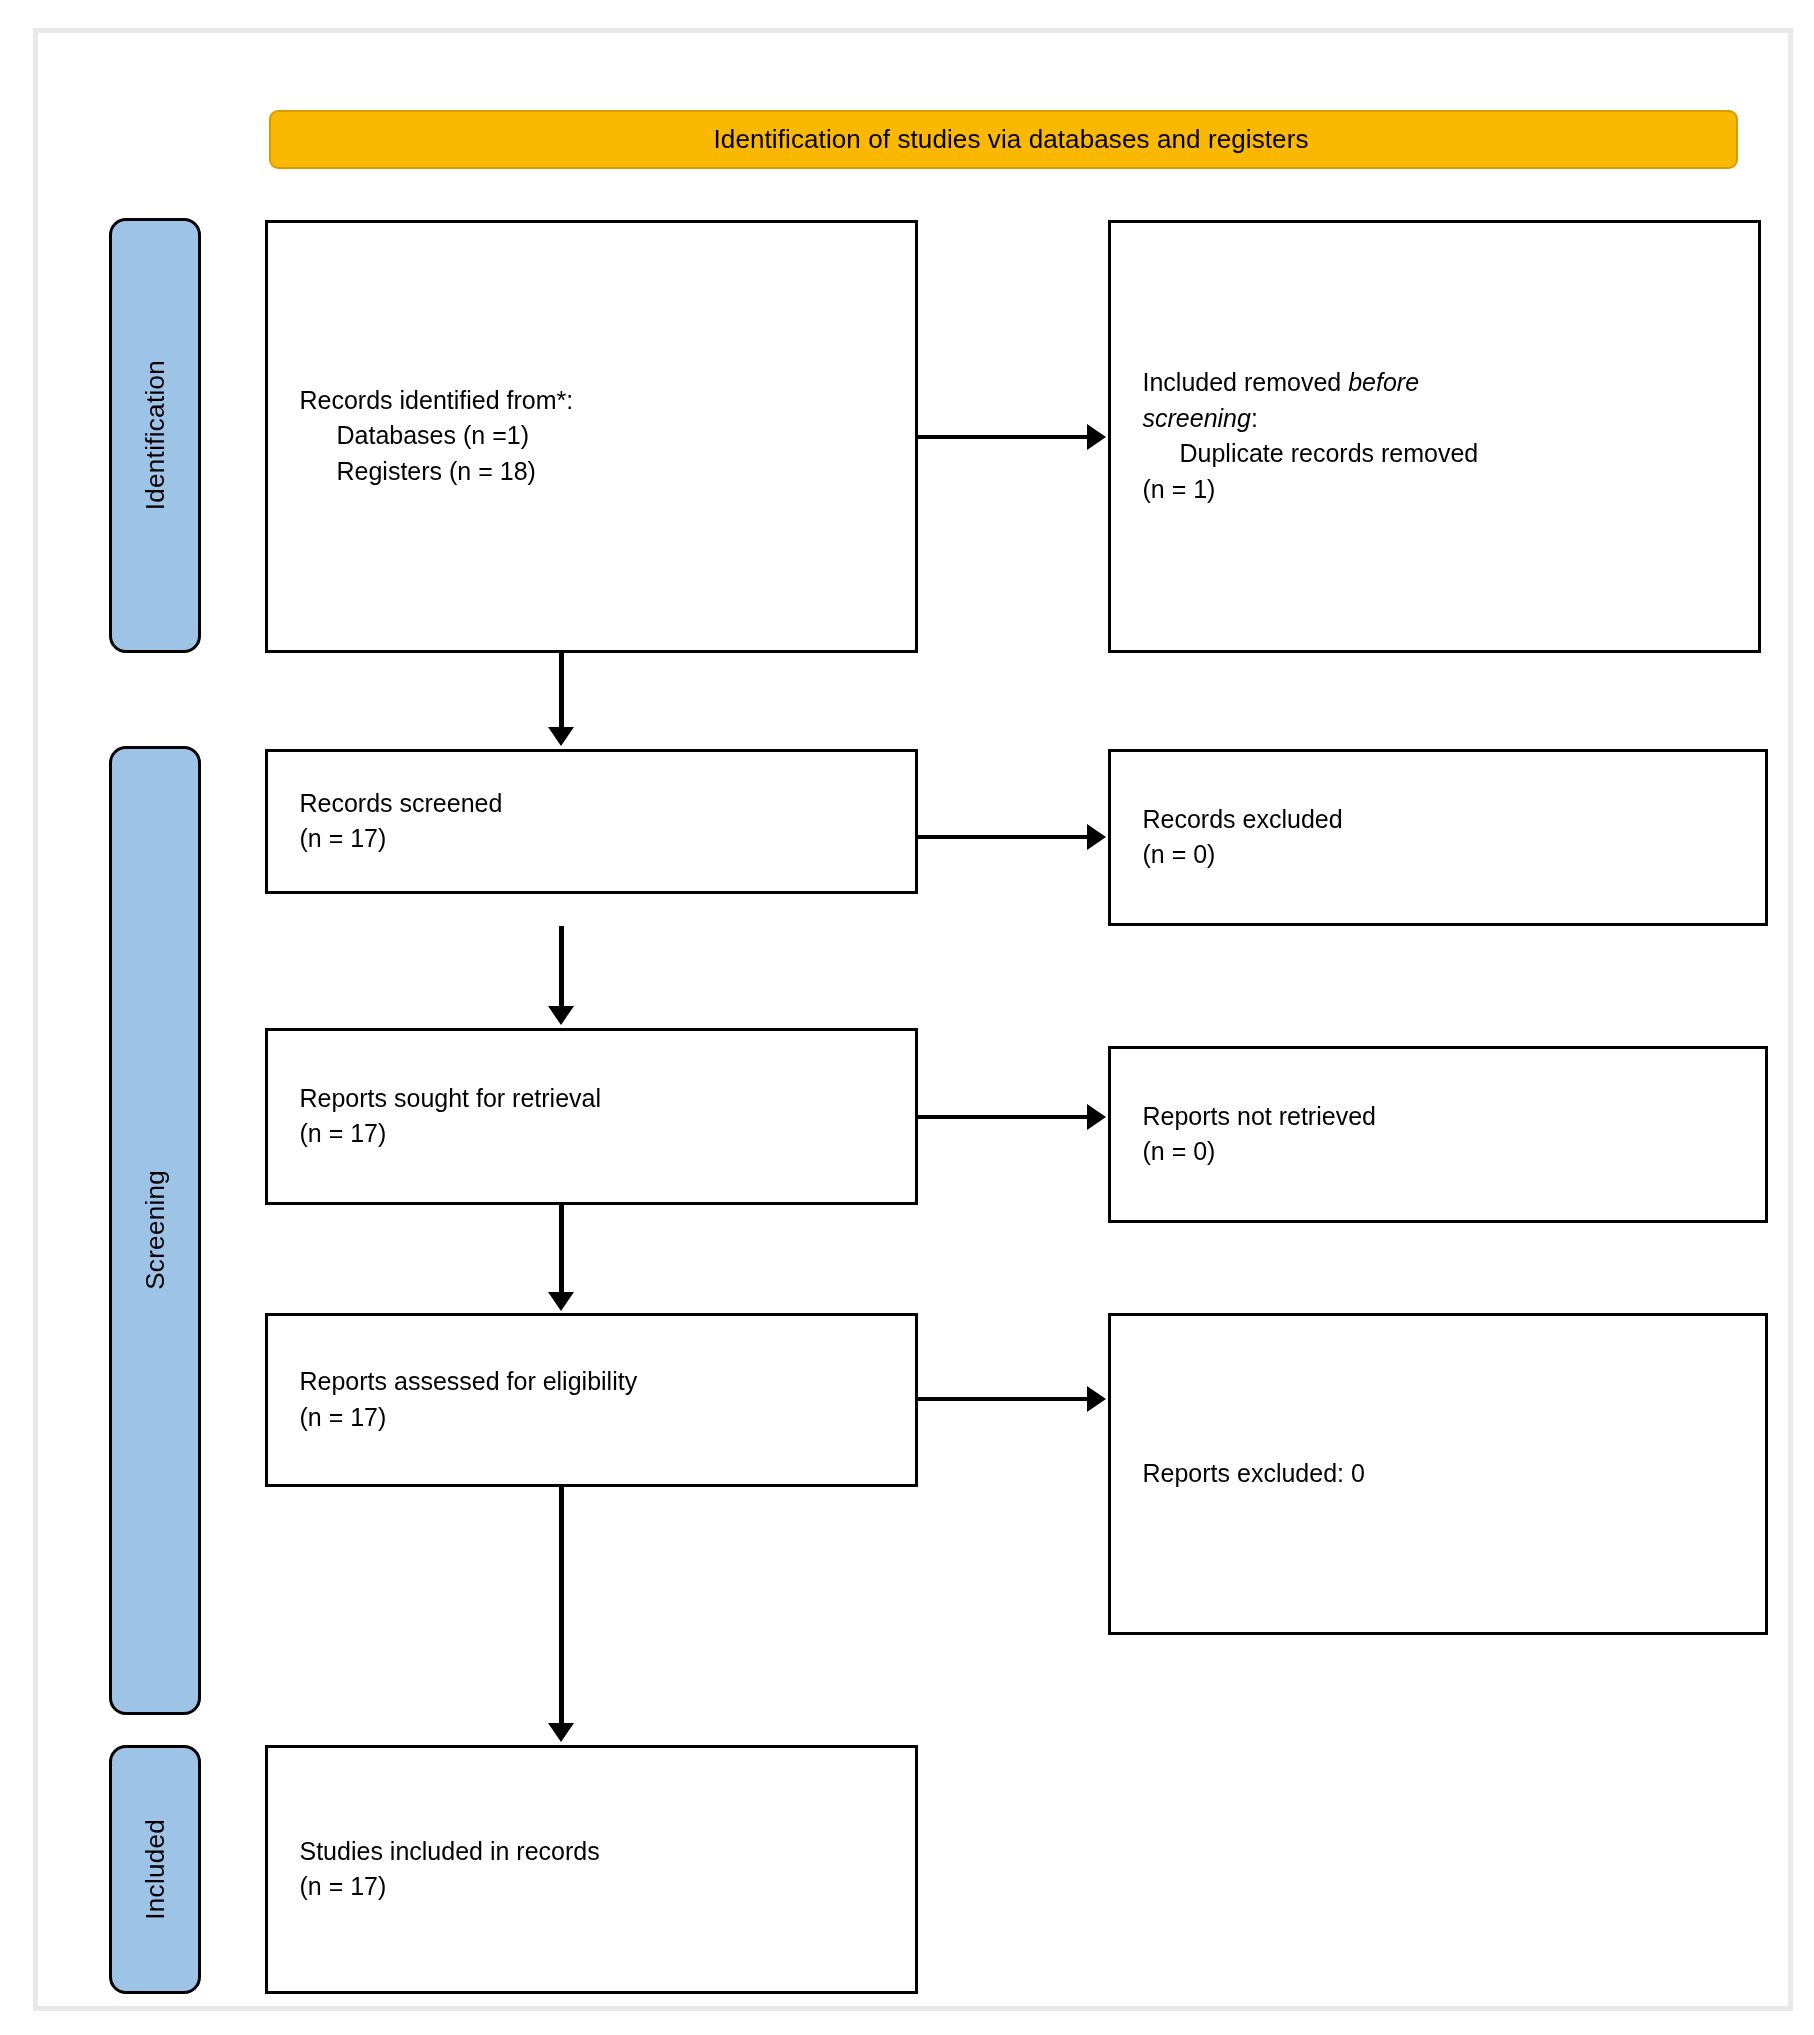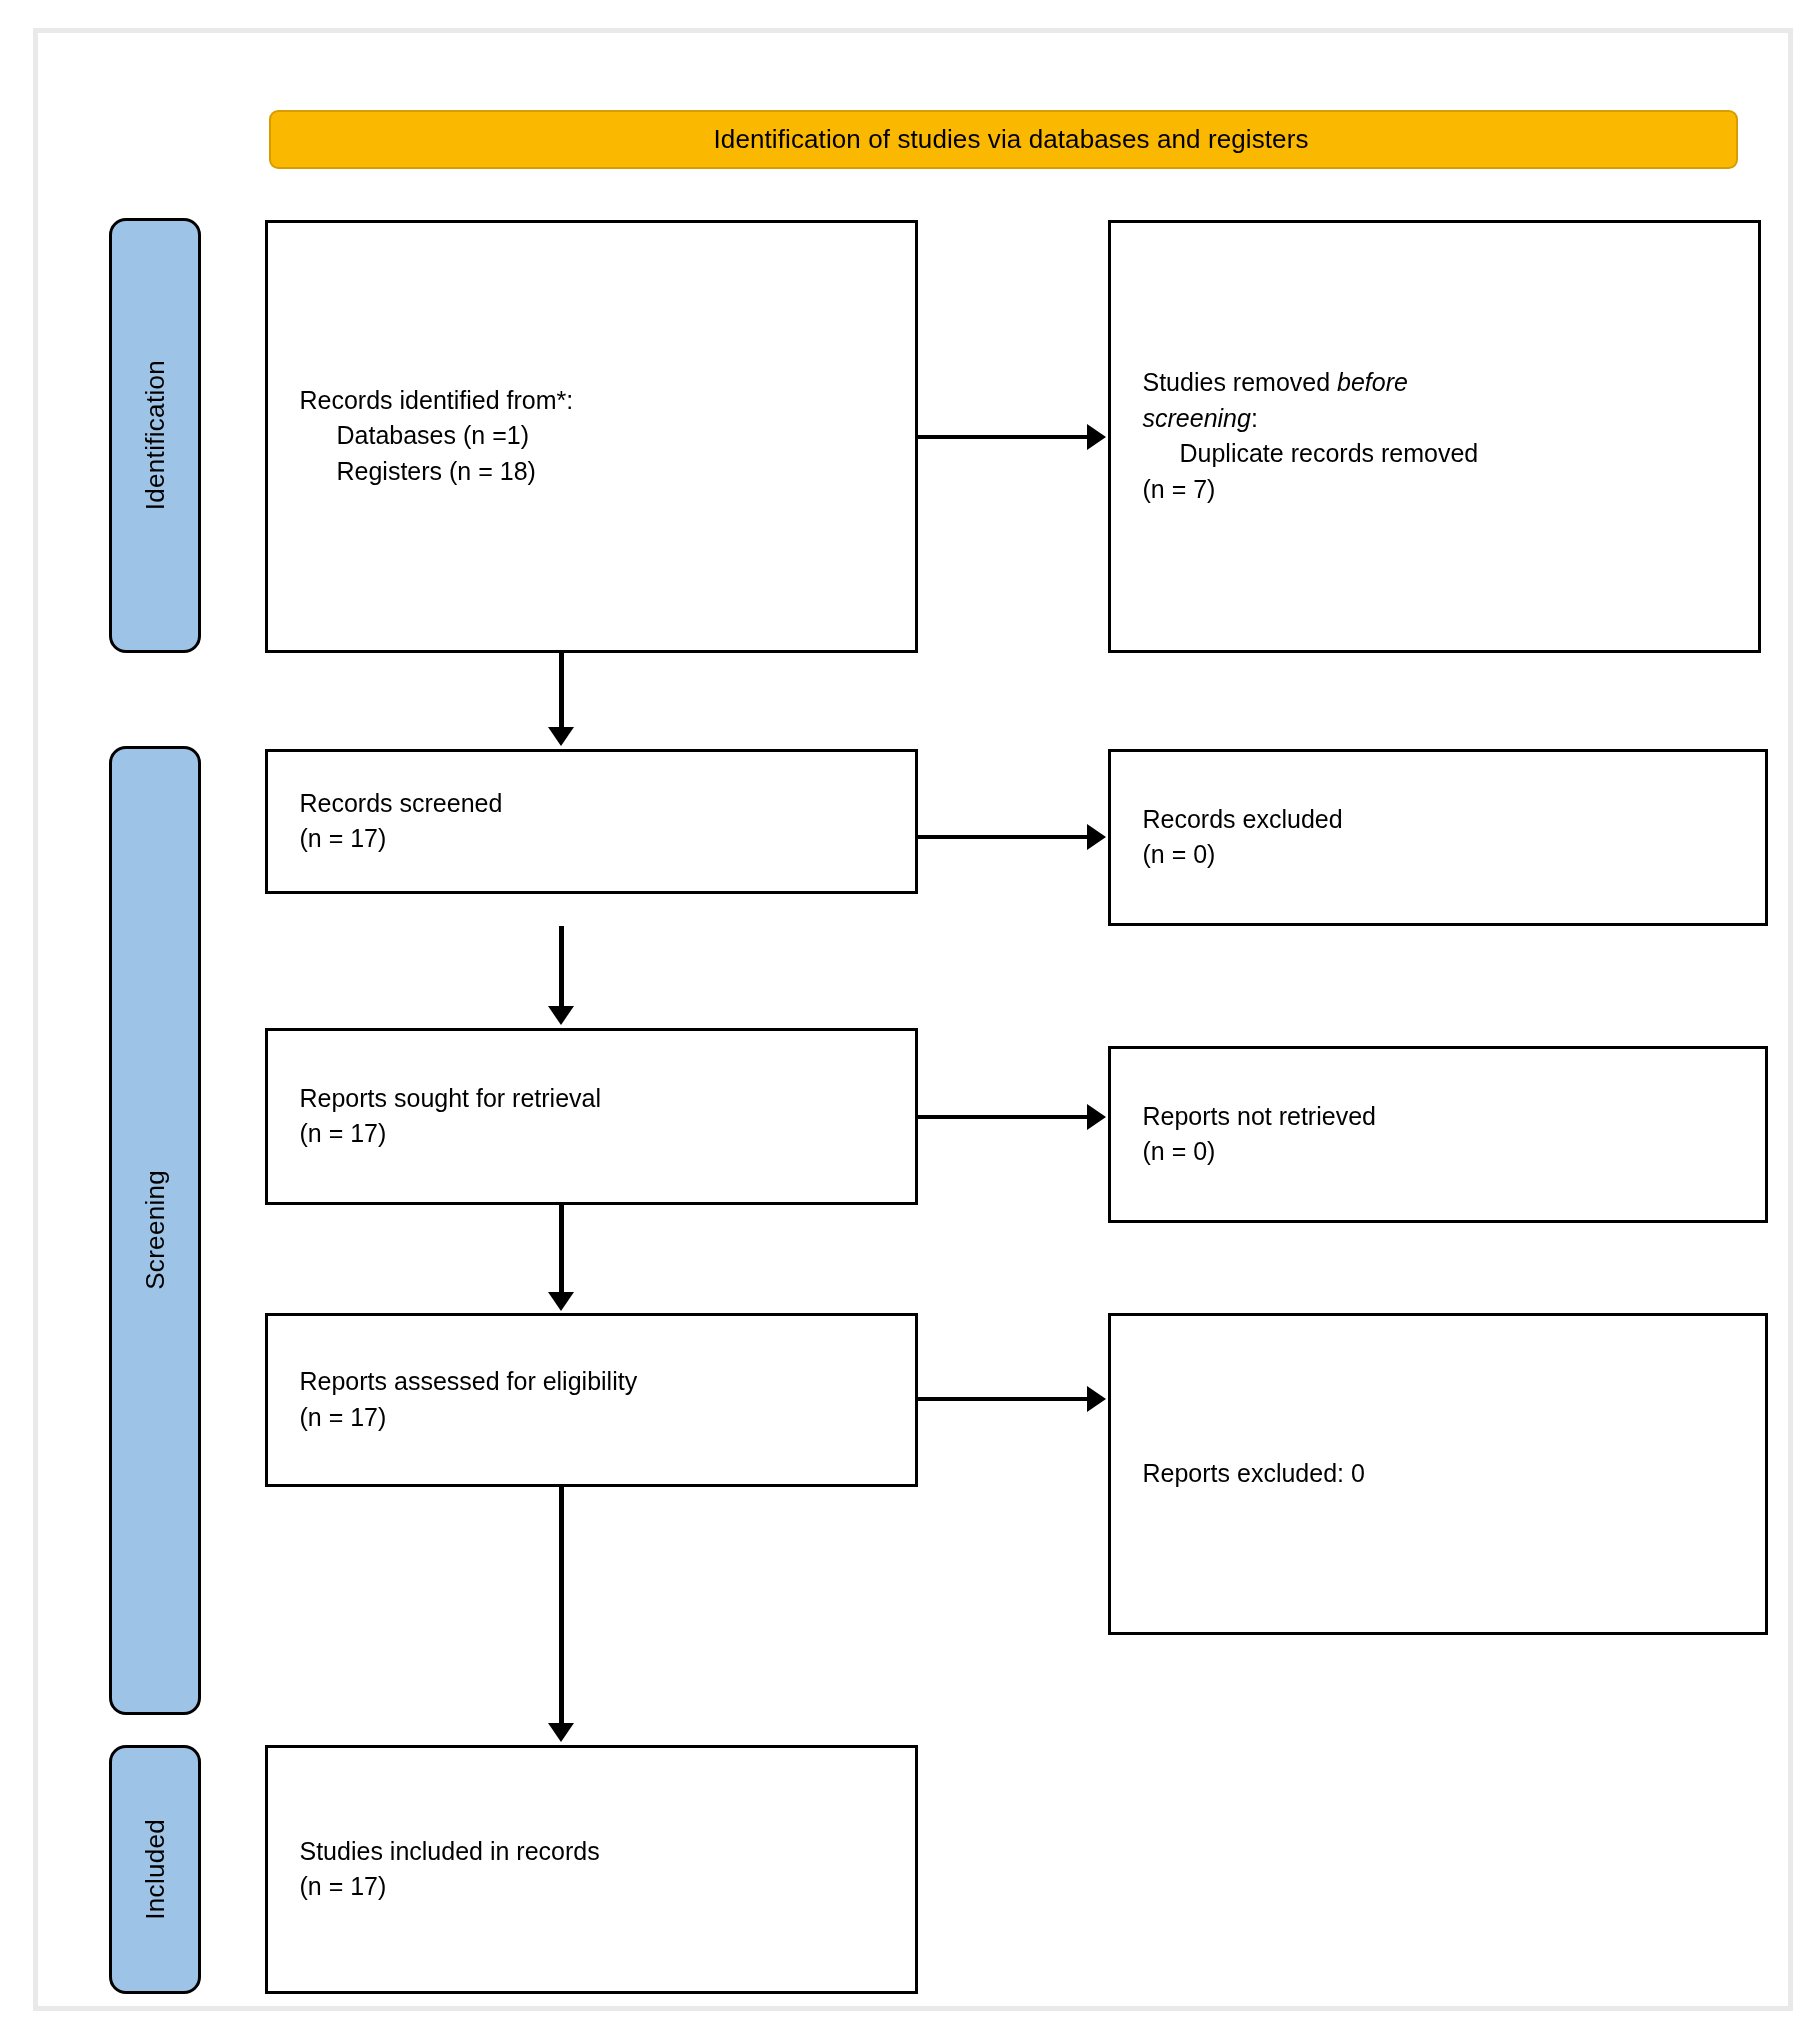--- a/index.html
+++ b/index.html
@@ -163,24 +163,24 @@
       <span>Included</span>
     </div>
 
     <div id="box-identified" class="fbox">
       <div class="line">Records identified from*:</div>
       <div class="line indent">Databases (n =1)</div>
       <div class="line indent">Registers (n = 18)</div>
     </div>
 
     <div id="box-removed" class="fbox">
-      <div class="line"><span>Studies removed </span><span class="ital">before</span></div>
+      <div class="line"><span>Included removed </span><span class="ital">before</span></div>
       <div class="line"><span class="ital">screening</span><span>:</span></div>
       <div class="line indent">Duplicate records removed</div>
-      <div class="line">(n = 7)</div>
+      <div class="line">(n = 1)</div>
     </div>
 
     <div id="box-screened" class="fbox">
       <div class="line">Records screened</div>
       <div class="line">(n = 17)</div>
     </div>
 
     <div id="box-excluded" class="fbox">
       <div class="line">Records excluded</div>
       <div class="line">(n = 0)</div>

